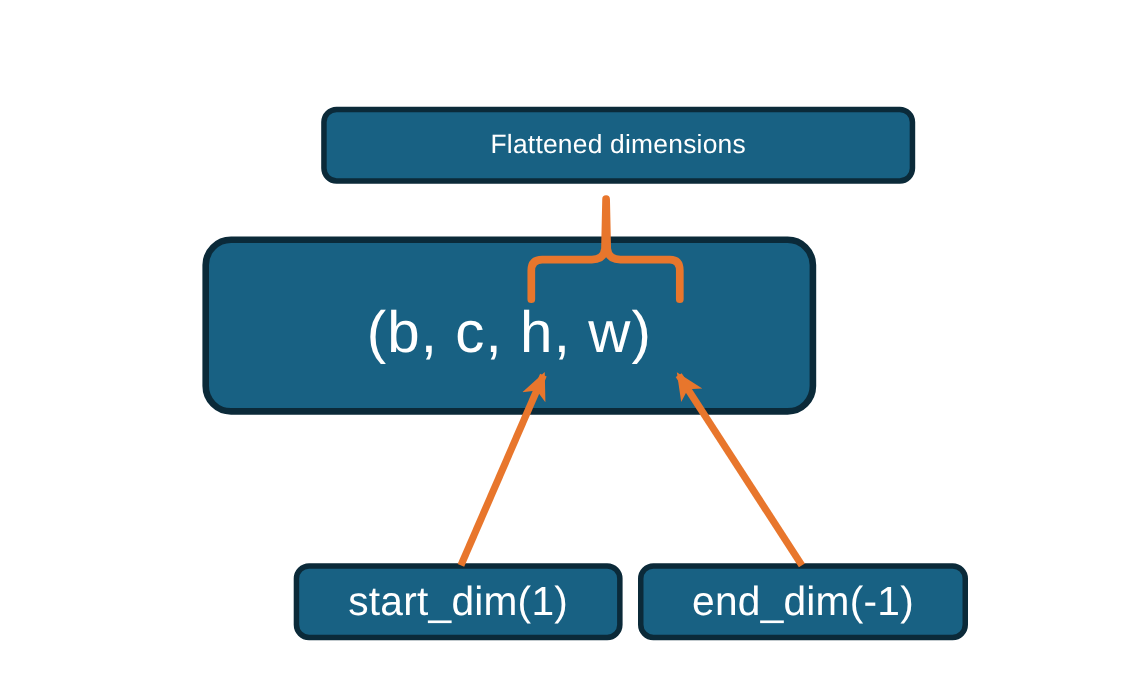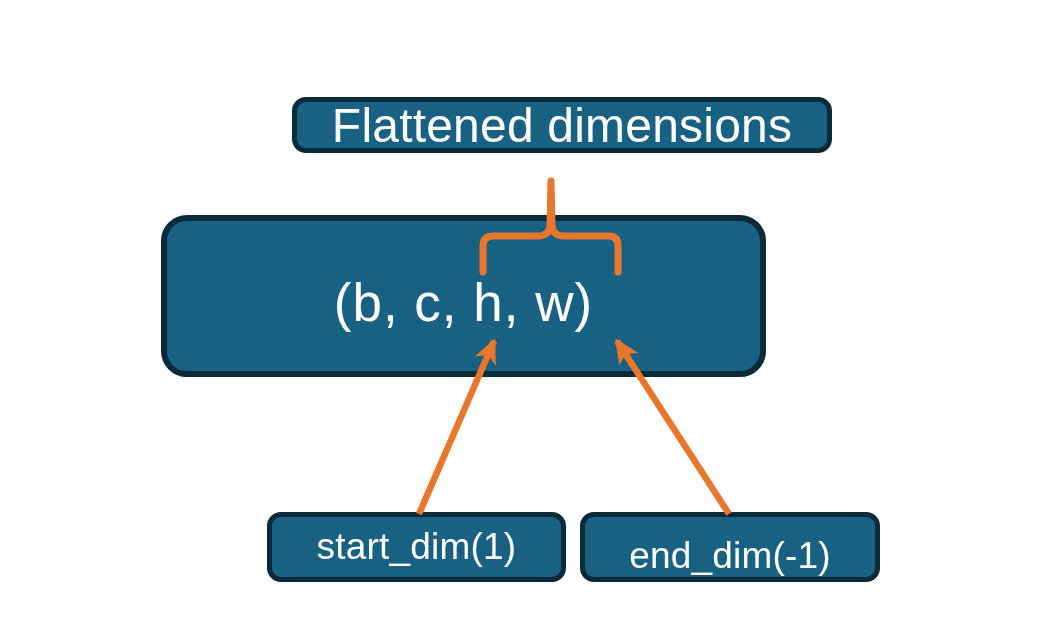--- a/index.html
+++ b/index.html
@@ -30,28 +30,28 @@
     color: #ffffff;
     font-family: "Liberation Sans", sans-serif;
     font-weight: 400;
     letter-spacing: 0.2px;
     z-index: 2;
   }
   #node-flattened {
     left: 292px;
     top: 97px;
     width: 540px;
-    height: 56px;
-    font-size: 48px;
+    height: 70px;
+    font-size: 24px;
     border-radius: 14px;
   }
   #node-shape {
-    left: 161px;
+    left: 184px;
     top: 215px;
-    width: 605px;
+    width: 558px;
     height: 162px;
     border-radius: 26px;
     border-width: 6px;
   }
   #node-shape .shape-label {
     font-size: 53px;
     line-height: 1;
     position: relative;
     top: 6px;
     letter-spacing: 1px;
@@ -65,21 +65,20 @@
     border-radius: 14px;
     justify-content: center;
   }
   #node-enddim {
     left: 580px;
     top: 512px;
     width: 300px;
     height: 70px;
     font-size: 37px;
     border-radius: 14px;
-    align-items: flex-end;
   }
   .overlay-svg {
     position: absolute;
     left: 0;
     top: 0;
     width: 1038px;
     height: 632px;
     pointer-events: none;
   }
   #svg-brace { z-index: 3; }

